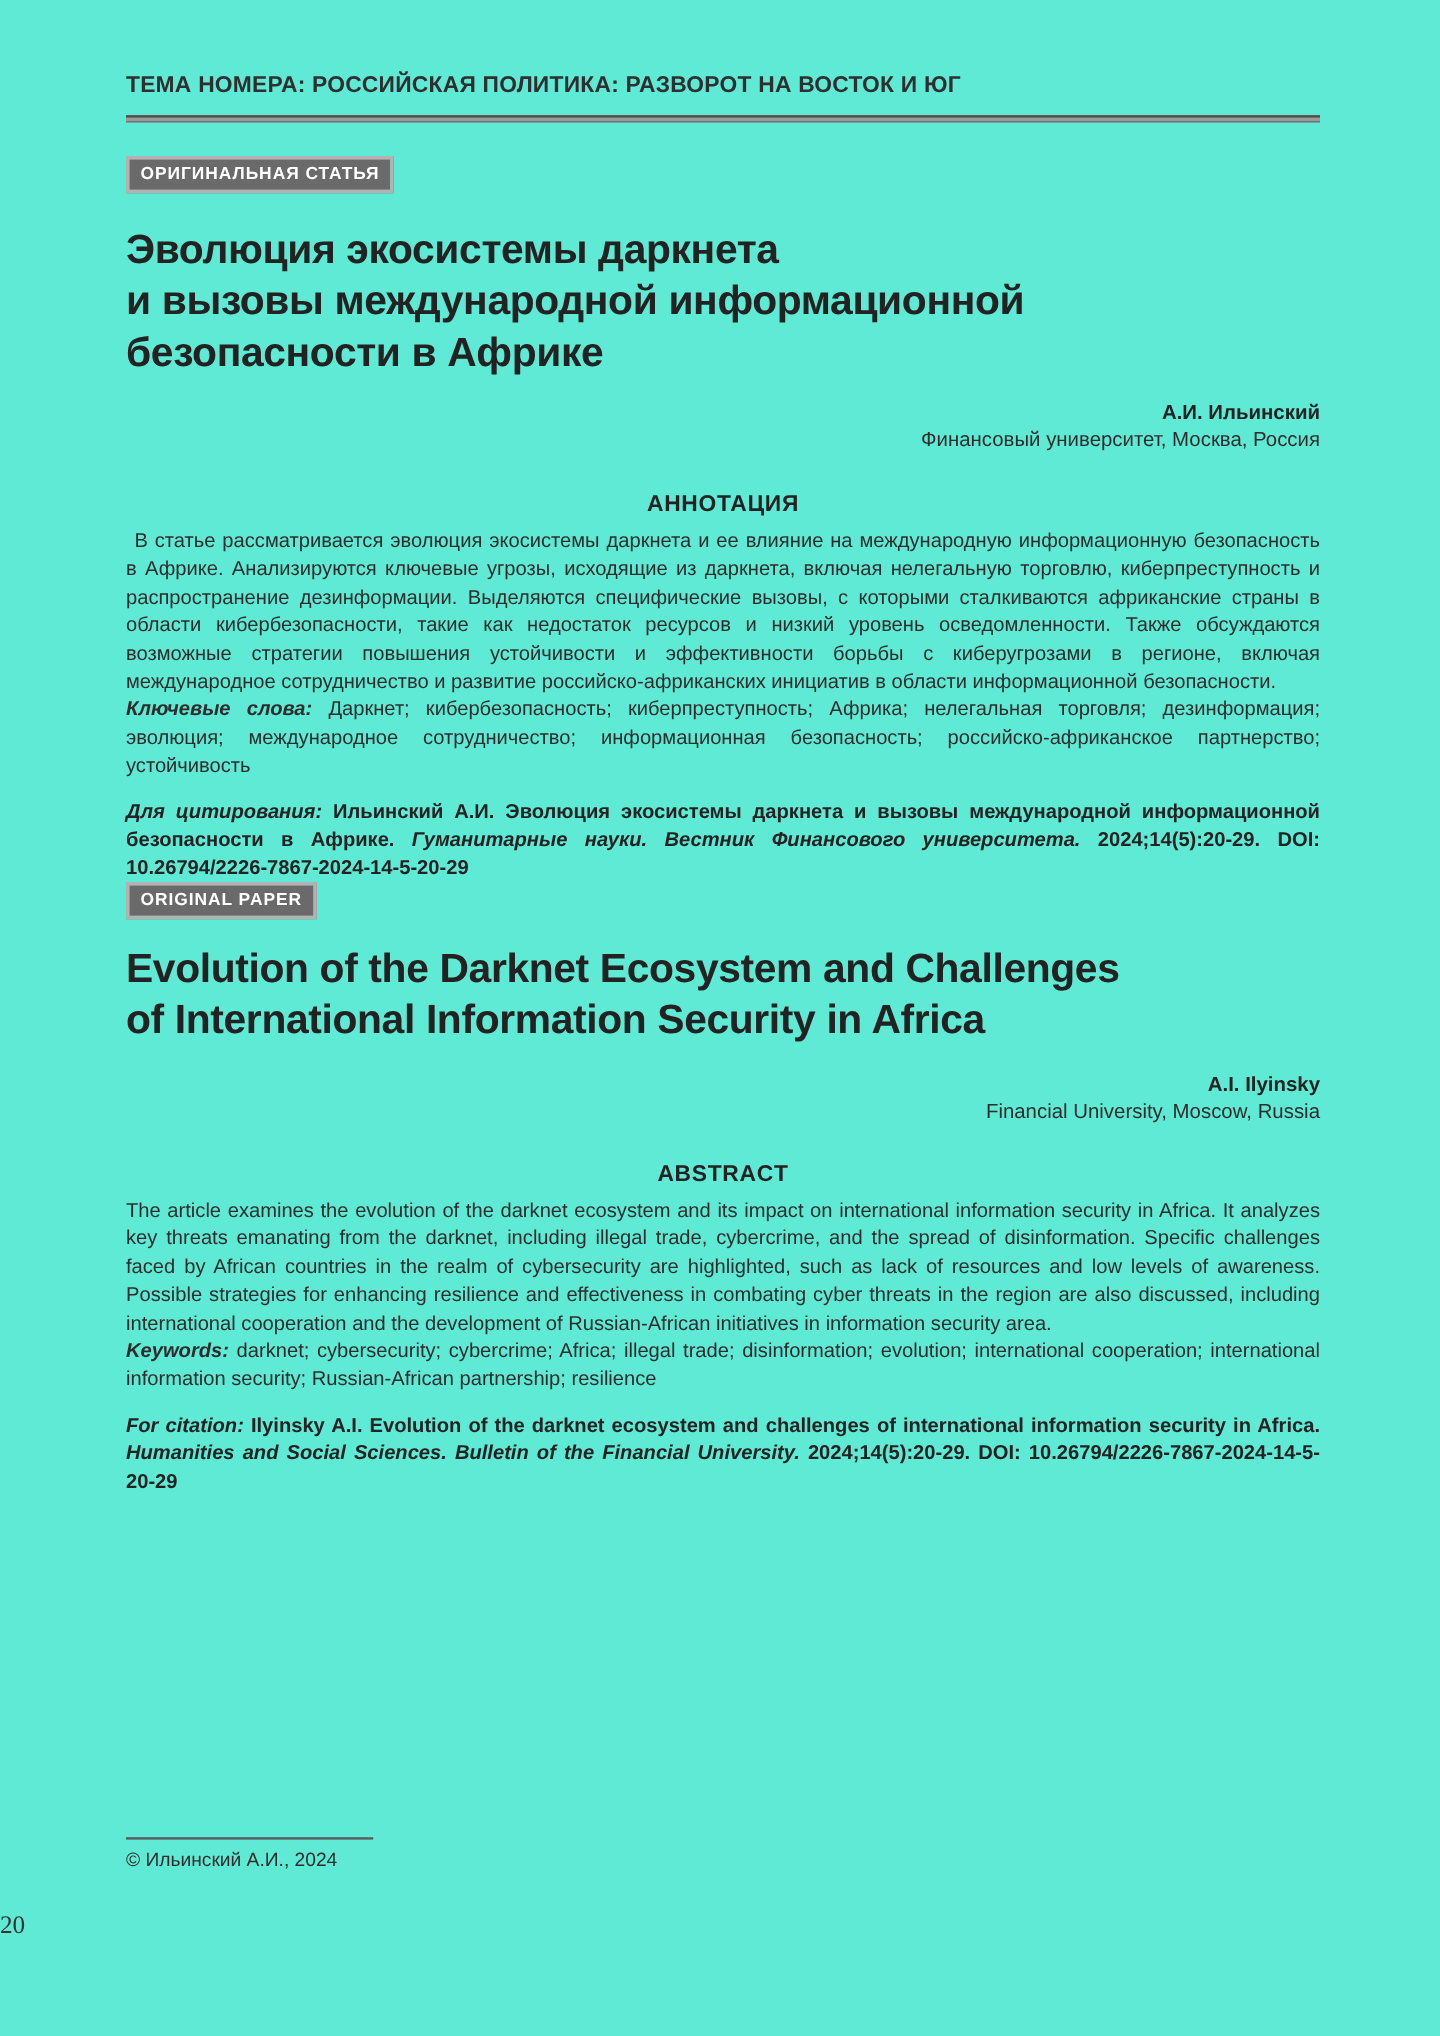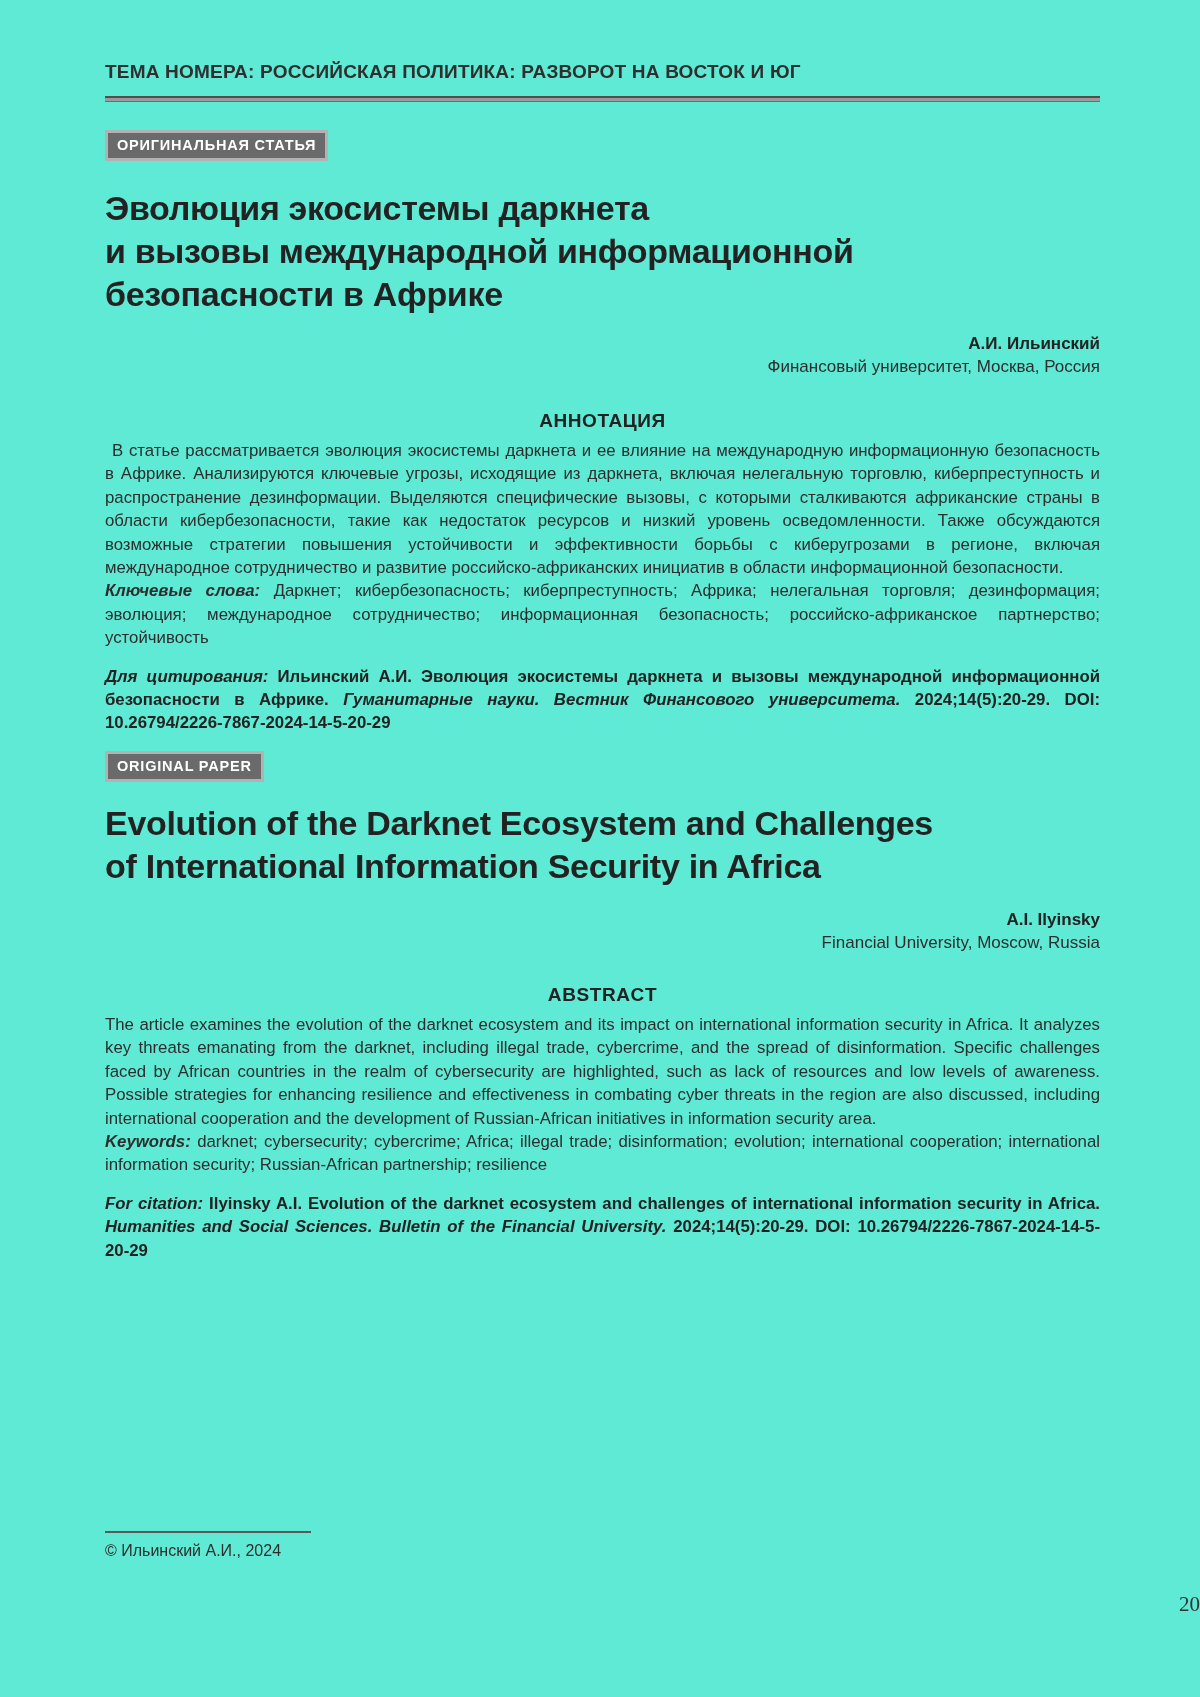--- a/index.html
+++ b/index.html
@@ -43,21 +43,21 @@
     background: var(--badge-bg, #6a6a6a);
     border: 3px solid var(--badge-border, #b2b2b2);
     color: #ffffff;
     font-weight: bold;
     font-size: 14.5px;
     line-height: 18px;
     letter-spacing: 0.8px;
     padding: 3px 9px 4px 9px;
   }
   .badge-ru { margin-top: 28px; }
-  .badge-en { margin-top: 16px; }
+  .badge-en { margin-top: 0; }
 
   .meta-block {
     margin-top: 24px;
     font-size: 16px;
     line-height: 23px;
     color: #2d2d2d;
   }
 
   .article-title {
     font-weight: bold;
@@ -127,21 +127,21 @@
     font-size: 16px;
     line-height: 22px;
     color: #2d2d2d;
   }
 
   .page-number {
     position: absolute;
     left: 0;
     right: 0;
     top: 1592px;
-    text-align: right;
+    text-align: left;
     font-family: "Liberation Serif", "DejaVu Serif", serif;
     font-size: 21px;
     color: #333333;
   }
 </style>
 </head>
 <body>
 
 <div class="page">
   <div class="content">

